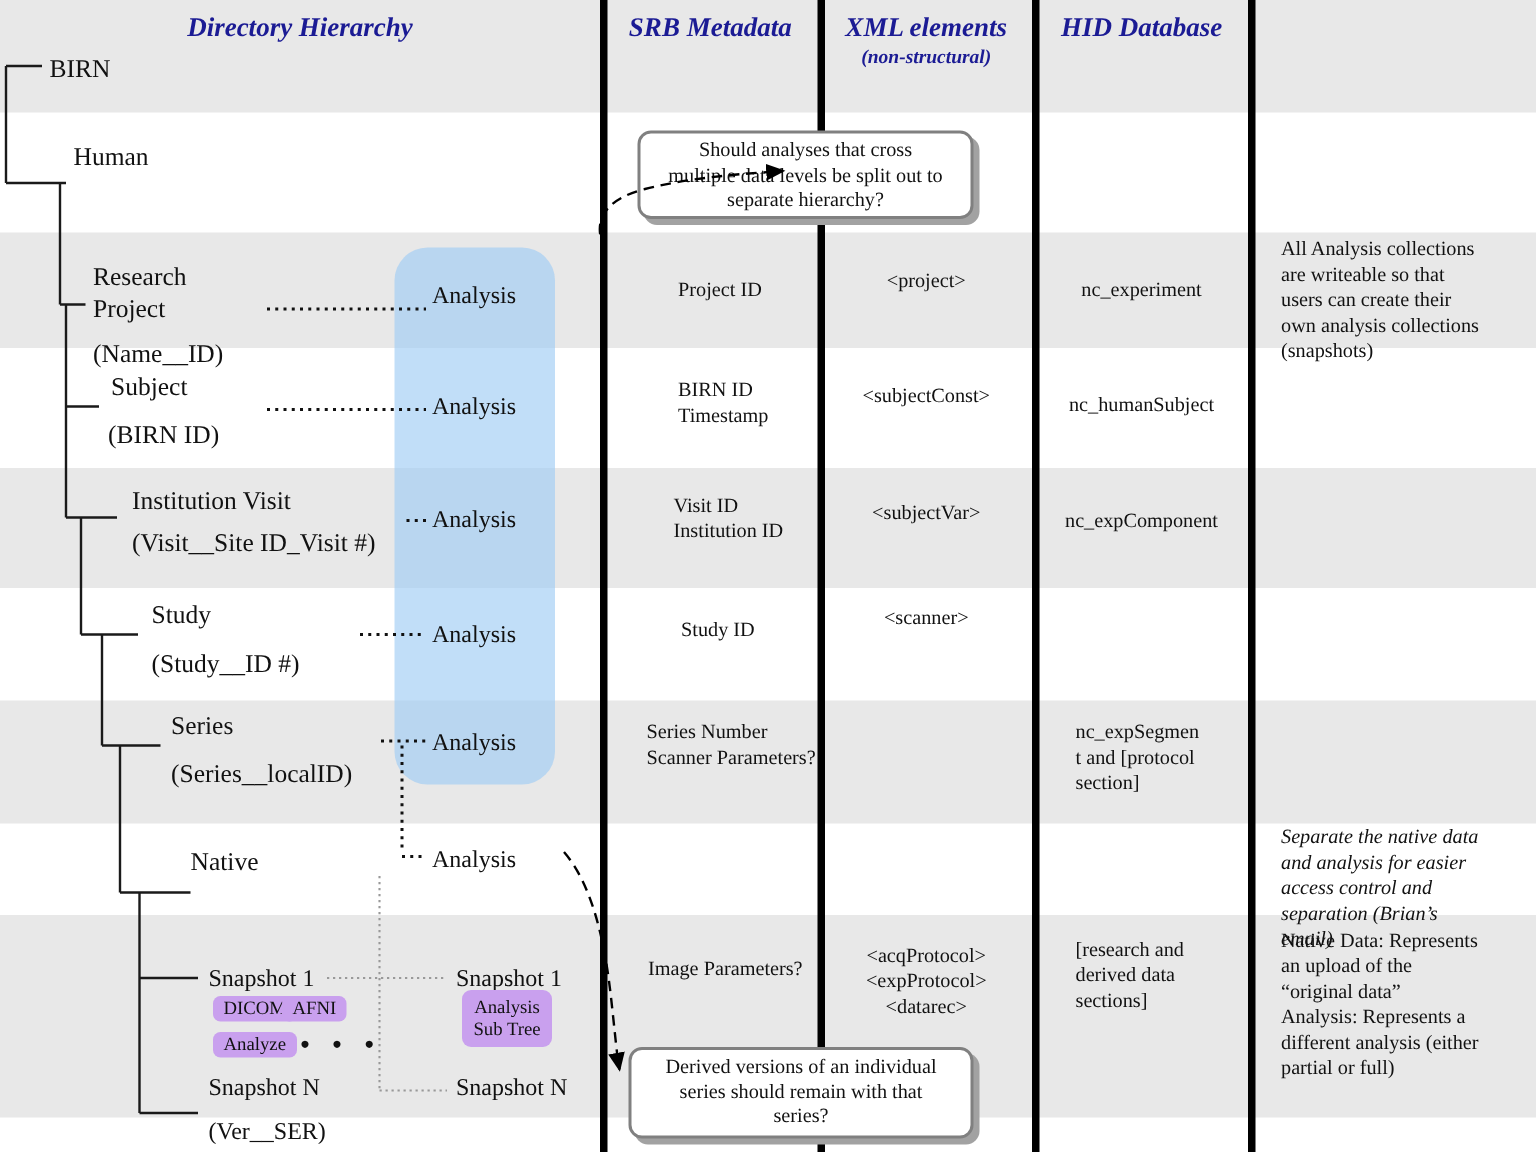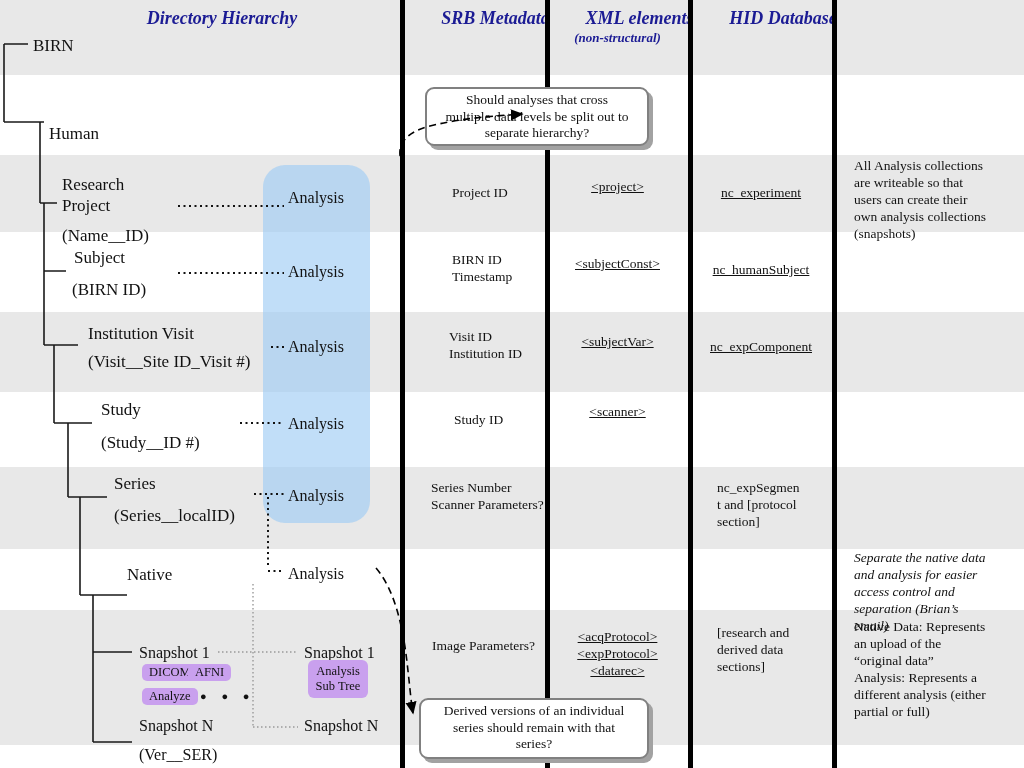--- a/index.html
+++ b/index.html
@@ -2,31 +2,31 @@
 <html><head>
 <meta charset="utf-8">
 <style>
   html,body{margin:0;padding:0;background:#fff;}
   #canvas{position:relative;width:1024px;height:768px;background:#fff;overflow:hidden;
           font-family:"Liberation Serif", serif;color:#111;}
   .abs{position:absolute;}
   .stripe{position:absolute;left:0;width:1024px;background:#e8e8e8;z-index:0;}
   .vbar{position:absolute;top:0;height:768px;width:5px;background:#000;z-index:3;}
   .hdr{position:absolute;text-align:center;font-weight:bold;font-style:italic;
-       font-size:18px;color:#1b1b94;z-index:2;padding-left:22px;}
+       font-size:18px;color:#1b1b94;z-index:2;}
   .hdr-sub{position:absolute;text-align:center;font-weight:bold;font-style:italic;
        font-size:13px;color:#1b1b94;z-index:2;}
   .tlabel{position:absolute;font-size:17px;z-index:2;white-space:nowrap;}
   .ital{font-size:16px;}
   .an{position:absolute;font-size:16px;z-index:2;}
   .bluebox{position:absolute;left:263px;top:165px;width:107px;height:358px;
        background:rgba(160,205,245,0.65);border-radius:22px;z-index:1;}
   .cell{position:absolute;font-size:13.5px;line-height:17px;z-index:2;}
   .pre{white-space:pre-line;}
-  .ctr{text-align:center;text-decoration:underline;}
+  .ctr{text-align:center;}
   .chip{position:absolute;background:#c9a0ee;border-radius:5px;font-size:12.5px;
        padding:1px 7px;z-index:2;}
   .chip2{position:absolute;background:#c9a0ee;border-radius:6px;font-size:12.5px;
        line-height:15px;padding:4px 6px;text-align:center;z-index:2;}
   .callout{position:absolute;background:#fff;border:2px solid #808080;border-radius:9px;
        box-shadow:4px 4px 0 #a2a2a2;font-size:13.5px;line-height:16.5px;text-align:center;
        z-index:4;padding-top:3px;}
   svg.layer{position:absolute;left:0;top:0;z-index:2;}
   svg.arrows{position:absolute;left:0;top:0;z-index:5;}
 </style>
@@ -74,21 +74,21 @@
   <div class="vbar" style="left:688px;"></div>
   <div class="vbar" style="left:832px;"></div>
 
   <div class="hdr" style="left:0;width:400px;top:8px;">Directory Hierarchy</div>
   <div class="hdr" style="left:402px;width:143px;top:8px;">SRB Metadata</div>
   <div class="hdr" style="left:547px;width:141px;top:8px;">XML elements</div>
   <div class="hdr-sub" style="left:547px;width:141px;top:30px;">(non-structural)</div>
   <div class="hdr" style="left:690px;width:142px;top:8px;">HID Database</div>
 
   <div class="tlabel" style="left:33px;top:36px;">BIRN</div>
-  <div class="tlabel" style="left:49px;top:124px;text-align:right;">Human</div>
+  <div class="tlabel" style="left:49px;top:95px;text-align:right;">Human</div>
   <div class="tlabel" style="left:62px;top:175px;">Research</div>
   <div class="tlabel" style="left:62px;top:196px;">Project</div>
   <div class="tlabel" style="left:62px;top:226px;">(Name__ID)</div>
   <div class="tlabel" style="left:74px;top:248px;">Subject</div>
   <div class="tlabel" style="left:72px;top:280px;">(BIRN ID)</div>
   <div class="tlabel" style="left:88px;top:324px;">Institution Visit</div>
   <div class="tlabel" style="left:88px;top:352px;">(Visit__Site ID_Visit #)</div>
   <div class="tlabel" style="left:101px;top:400px;">Study</div>
   <div class="tlabel" style="left:101px;top:433px;">(Study__ID #)</div>
   <div class="tlabel" style="left:114px;top:474px;">Series</div>

